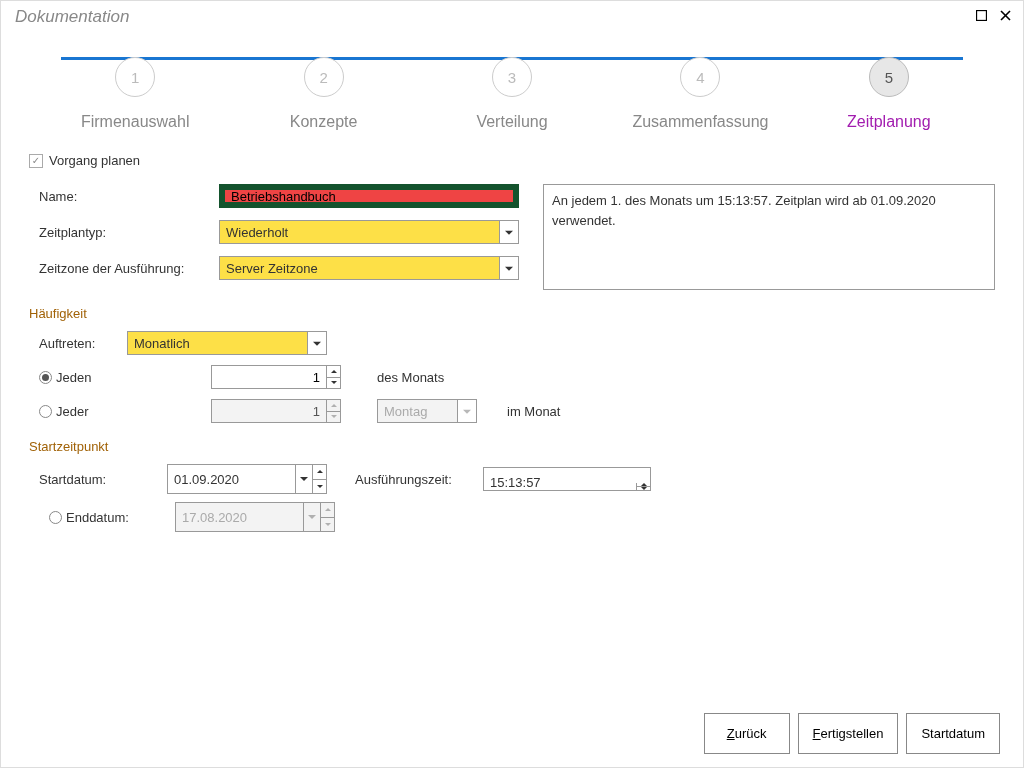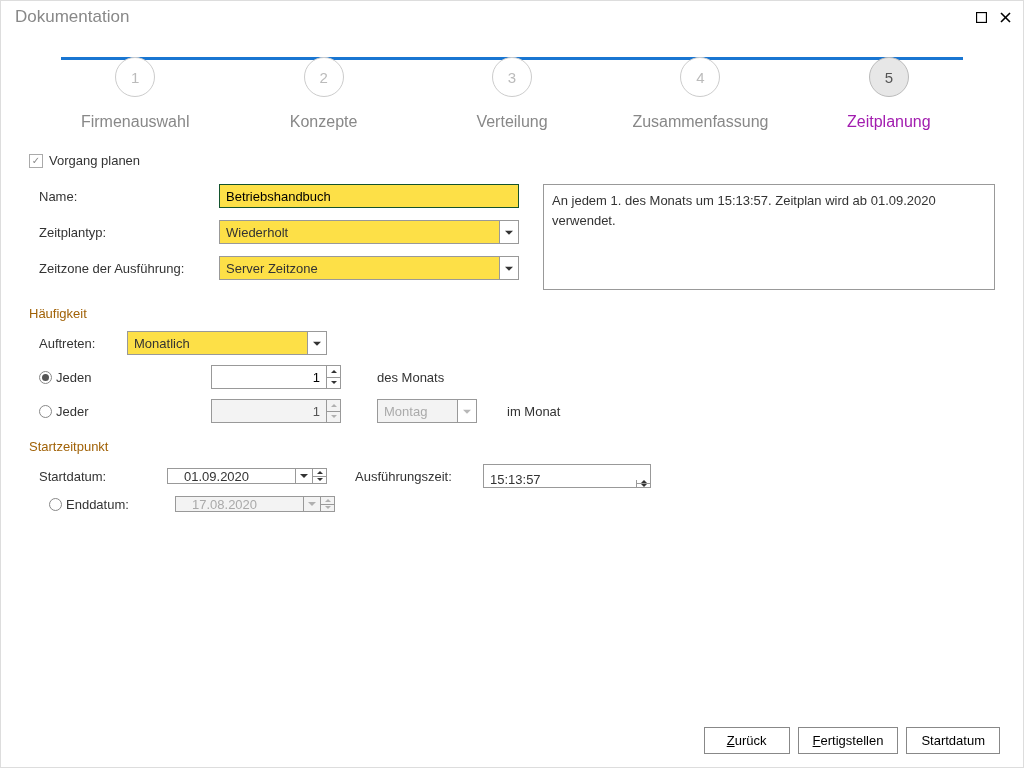--- a/index.html
+++ b/index.html
@@ -9,23 +9,24 @@
     font-size: 13px;
     color: #333;
     background: #fff;
     width: 1024px;
     height: 768px;
     overflow: hidden;
     border: 1px solid #ddd;
   }
   .titlebar {
     display: flex;
-    align-items: center;
+    align-items: flex-start;
     padding: 6px 10px 10px 14px;
     background: #fff;
+    font-style: italic;
   }
   .titlebar .title {
     font-size: 17px;
     color: #888;
     flex: 1;
   }
   .titlebar .winbtn {
     width: 16px;
     height: 16px;
     margin-left: 8px;
@@ -106,24 +107,24 @@
     margin-bottom: 14px;
   }
   .left-col { flex: 0 0 480px; }
   .field-row {
     display: flex;
     align-items: center;
     margin-bottom: 12px;
   }
   .field-row .lbl { width: 180px; }
   .txtbox {
-    border: 1px solid #14532d;
+    border: 6px solid #14532d;
     height: 24px;
     padding: 2px 6px;
-    background: #fde047;
+    background: #ef4444;
     font: inherit;
     flex: 1;
   }
   .combo {
     position: relative;
     border: 1px solid #999;
     height: 24px;
     background: #fde047;
     flex: 1;
     display: flex;
@@ -238,27 +239,26 @@
     content: "";
     width: 7px; height: 7px;
     background: #555;
     border-radius: 50%;
   }
   .radio-lbl { display: flex; align-items: center; width: 150px; }
   .disabled { color: #aaa; background: #f3f3f3 !important; }
   .disabled .arrow, .disabled .updn .up::before, .disabled .updn .dn::before { opacity: 0.35; }
   .date-combo {
     border: 1px solid #999;
-    height: 16px;
+    height: 30px;
     width: 160px;
     display: flex;
     align-items: stretch;
     background: #fff;
     overflow: hidden;
-    padding-left: 10px;
   }
   .date-combo .val {
     flex: 1;
     padding: 0 6px;
     display: flex;
     align-items: center;
   }
   .date-combo .dd {
     width: 17px;
     border-left: 1px solid #999;
@@ -317,21 +317,21 @@
   .footer {
     position: absolute;
     bottom: 14px;
     right: 24px;
     display: flex;
     gap: 8px;
   }
   .btn {
     border: 1px solid #888;
     background: #fff;
-    height: 27px;
+    height: 41px;
     min-width: 86px;
     padding: 0 14px;
     font: inherit;
     cursor: pointer;
   }
   .underline-first::first-letter { text-decoration: underline; }
 </style>
 </head>
 <body>
 

